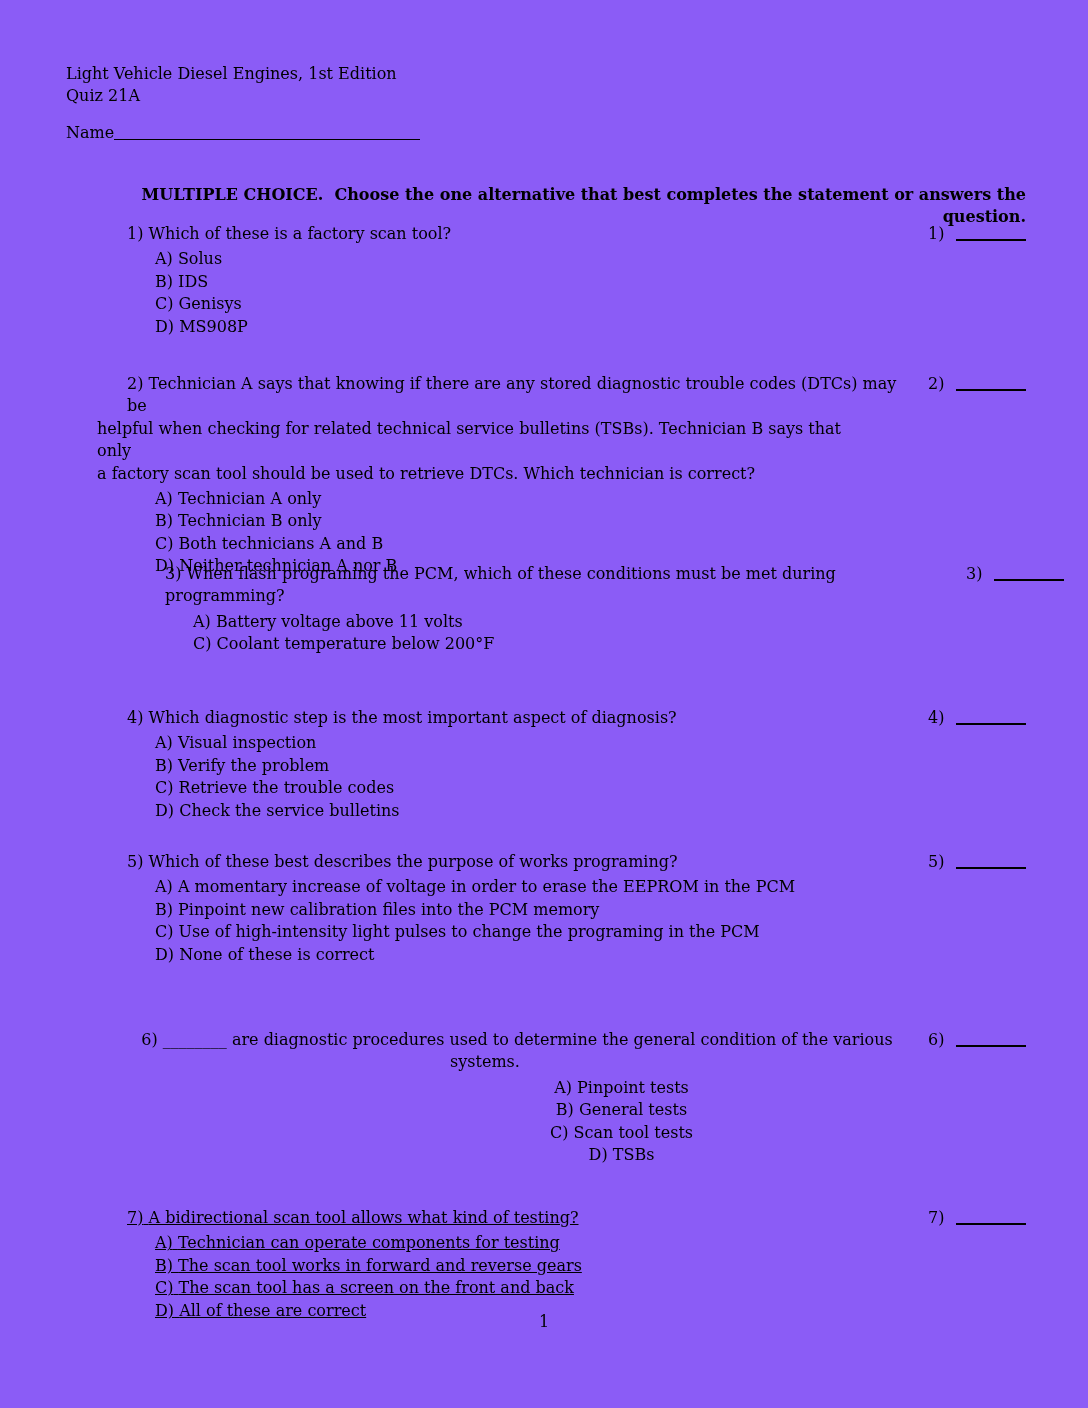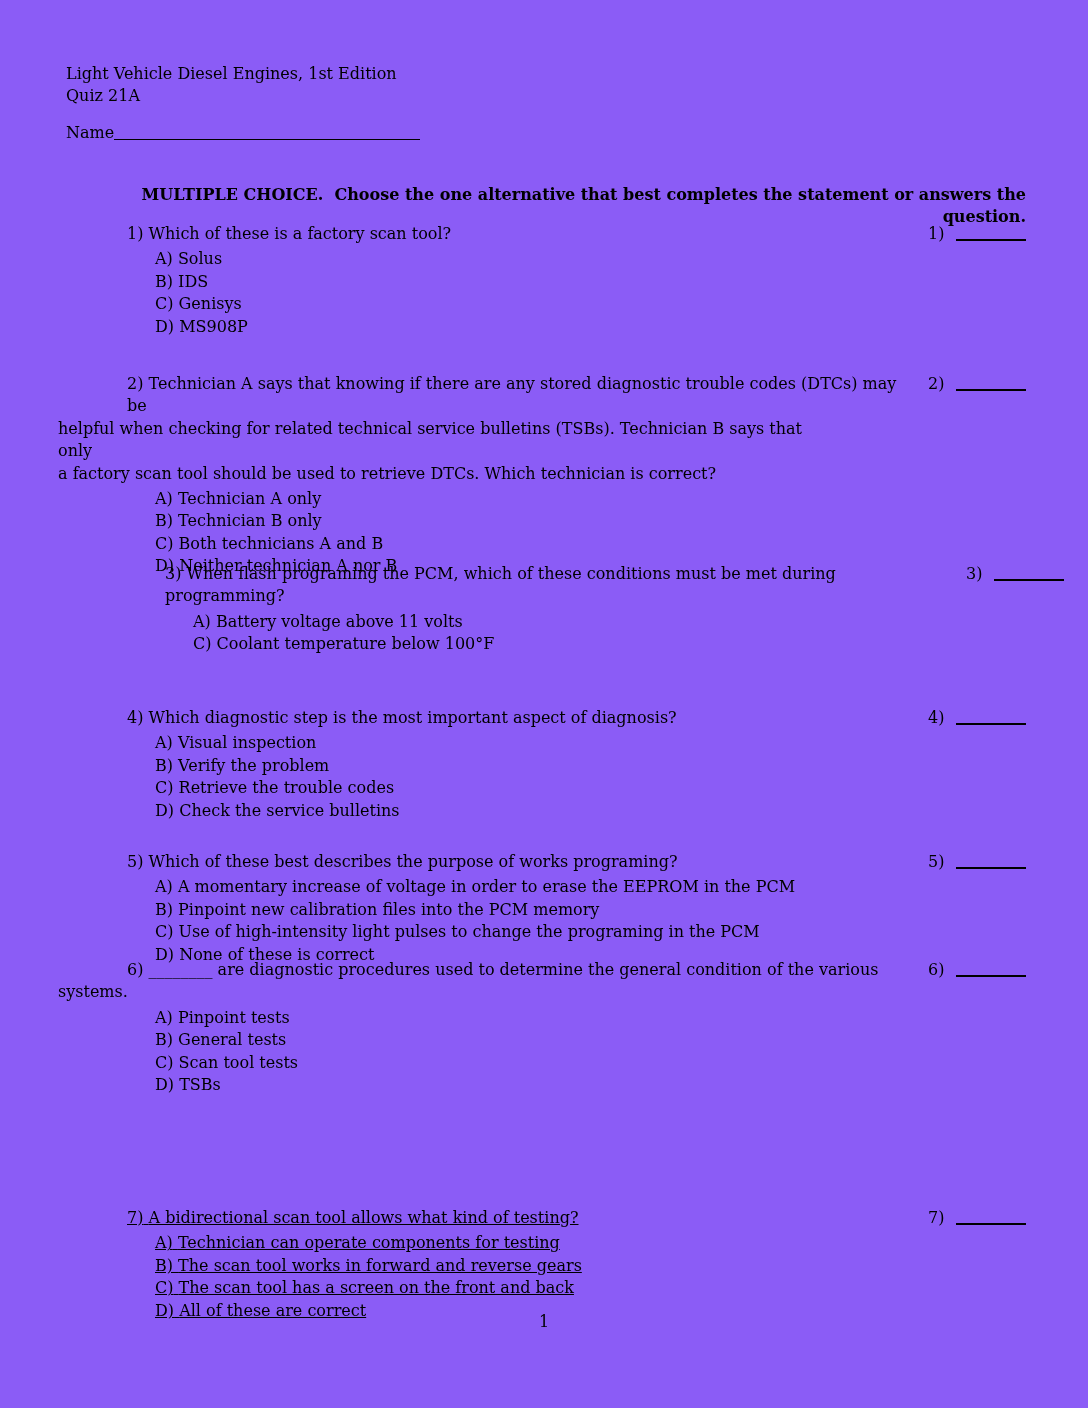--- a/index.html
+++ b/index.html
@@ -41,21 +41,21 @@
     font-weight: bold;
     white-space: pre-wrap;
     text-align: right;
   }
   .question {
     position: absolute;
     left: 0;
     width: 1088px;
   }
   .q-first { margin-left: 127px; width: 780px; }
-  .q-cont  { margin-left: 58px; width: 776px; }
+  .q-cont  { margin-left: 97px; width: 776px; }
   .options { margin-left: 155px; margin-top: 3px; }
   .answer {
     position: absolute;
     left: 928px;
     top: 0;
     white-space: nowrap;
   }
   .ans-blank {
     display: inline-block;
     width: 70px;
@@ -106,21 +106,21 @@
           <div class="option"><span>B)</span> <span>Technician B only</span></div>
           <div class="option"><span>C)</span> <span>Both technicians A and B</span></div>
           <div class="option"><span>D)</span> <span>Neither technician A nor B</span></div>
         </div>
     <div class="answer"><span>2)</span><span class="ans-blank"></span></div>
   </div>
       <div class="question" style="top: 563px; margin-left: 38px;">
     <div class="q-first"><span>3)</span> <span>When flash programing the PCM, which of these conditions must be met during programming?</span></div>
     <div class="options">
           <div class="option"><span>A)</span> <span>Battery voltage above 11 volts</span></div>
-          <div class="option"><span>C)</span> <span>Coolant temperature below 100°F</span></div>
+          <div class="option"><span>C)</span> <span>Coolant temperature below 200°F</span></div>
         </div>
     <div class="answer"><span>3)</span><span class="ans-blank"></span></div>
   </div>
       <div class="question" style="top: 707px;">
     <div class="q-first"><span>4)</span> <span>Which diagnostic step is the most important aspect of diagnosis?</span></div>
     <div class="options">
           <div class="option"><span>A)</span> <span>Visual inspection</span></div>
           <div class="option"><span>B)</span> <span>Verify the problem</span></div>
           <div class="option"><span>C)</span> <span>Retrieve the trouble codes</span></div>
           <div class="option"><span>D)</span> <span>Check the service bulletins</span></div>
@@ -130,21 +130,21 @@
       <div class="question" style="top: 851px;">
     <div class="q-first"><span>5)</span> <span>Which of these best describes the purpose of works programing?</span></div>
     <div class="options">
           <div class="option"><span>A)</span> <span>A momentary increase of voltage in order to erase the EEPROM in the PCM</span></div>
           <div class="option"><span>B)</span> <span>Pinpoint new calibration files into the PCM memory</span></div>
           <div class="option"><span>C)</span> <span>Use of high-intensity light pulses to change the programing in the PCM</span></div>
           <div class="option"><span>D)</span> <span>None of these is correct</span></div>
         </div>
     <div class="answer"><span>5)</span><span class="ans-blank"></span></div>
   </div>
-      <div class="question" style="top: 959px;">
+      <div class="question" style="top: 1029px; text-align: center;">
     <div class="q-first"><span>6)</span> <span>________ are diagnostic procedures used to determine the general condition of the various</span></div>
     <div class="q-cont">systems.</div>
         <div class="options">
           <div class="option"><span>A)</span> <span>Pinpoint tests</span></div>
           <div class="option"><span>B)</span> <span>General tests</span></div>
           <div class="option"><span>C)</span> <span>Scan tool tests</span></div>
           <div class="option"><span>D)</span> <span>TSBs</span></div>
         </div>
     <div class="answer"><span>6)</span><span class="ans-blank"></span></div>
   </div>

